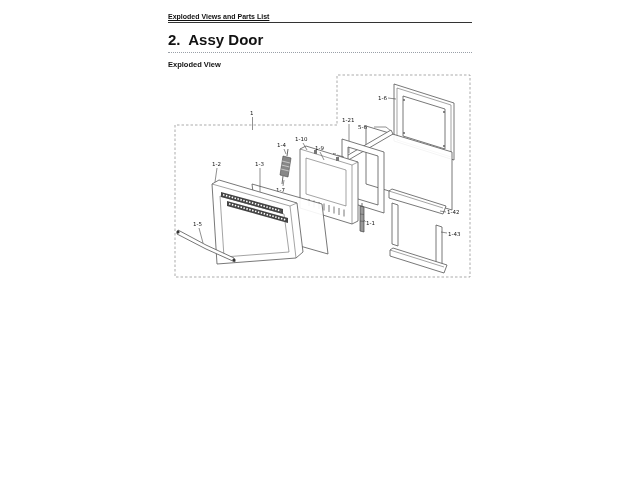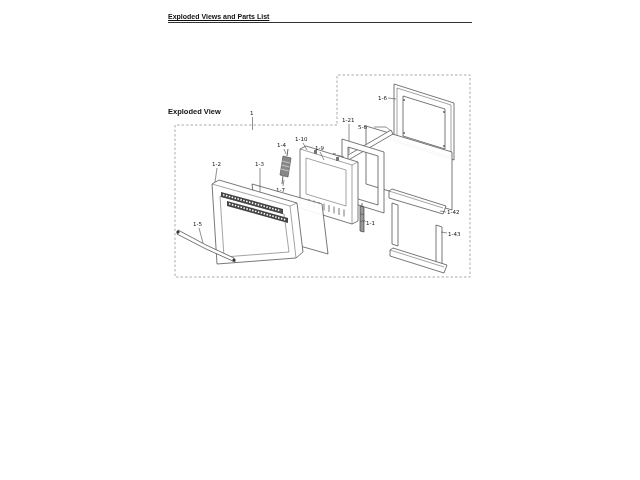--- a/index.html
+++ b/index.html
@@ -3,36 +3,37 @@
 <meta charset="utf-8">
 <style>
   html,body{margin:0;padding:0;background:#fff;}
   .page{position:relative;width:640px;height:480px;background:#ffffff;overflow:hidden;
         font-family:"Liberation Sans","DejaVu Sans",sans-serif;color:#111;}
   .breadcrumb{position:absolute;left:168px;top:13px;width:304px;border-bottom:1px solid #333;
         font-size:7px;font-weight:bold;padding-bottom:2px;letter-spacing:0;}
   .breadcrumb span{text-decoration:underline;}
   .section-title{position:absolute;left:168px;top:31px;width:304px;font-size:15px;font-weight:bold;
         padding-bottom:4px;border-bottom:1px dotted #9aa0a8;white-space:pre;}
-  .subtitle{position:absolute;left:168px;top:60px;font-size:7.5px;font-weight:bold;margin-top:47px;}
+  .subtitle{position:absolute;left:168px;top:60px;font-size:7.5px;font-weight:bold;}
   svg.diagram{position:absolute;left:165px;top:68px;}
   svg .callout{font-family:"DejaVu Sans",sans-serif;font-size:5.5px;fill:#111;}
   svg .leader{stroke:#444;stroke-width:0.6;fill:none;}
   svg .part{stroke:#555;stroke-width:0.8;fill:#ffffff;stroke-linejoin:round;}
   svg .thin{stroke:#666;stroke-width:0.6;fill:none;}
 </style>
 </head>
 <body>
 
 <div class="page">
 
   <div class="breadcrumb">
     <span>Exploded Views and Parts List</span>
   </div>
 
+  <div class="section-title">2.  Assy Door</div>
 
   <div class="subtitle">Exploded View</div>
 
   <svg class="diagram" width="312" height="225" viewBox="165 68 312 225" xmlns="http://www.w3.org/2000/svg">
 
     <path d="M337,125 L175,125 L175,277 L470,277 L470,75 L337,75 L337,125" fill="none" stroke="#888" stroke-width="0.7" stroke-dasharray="2.5,2"></path>
 
     <text class="callout" x="250" y="115">1</text>
     <line class="leader" x1="252.5" y1="117" x2="252.5" y2="130"></line>
 

